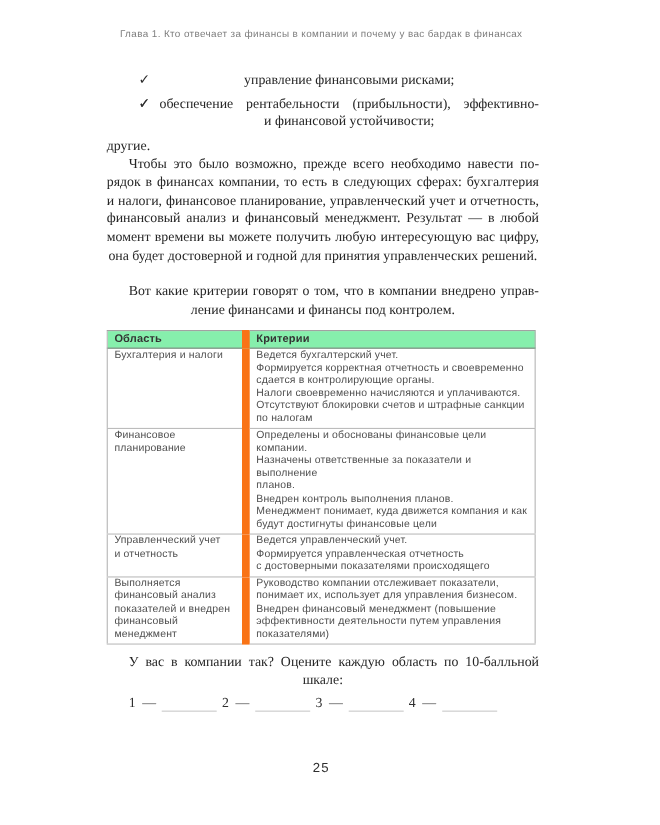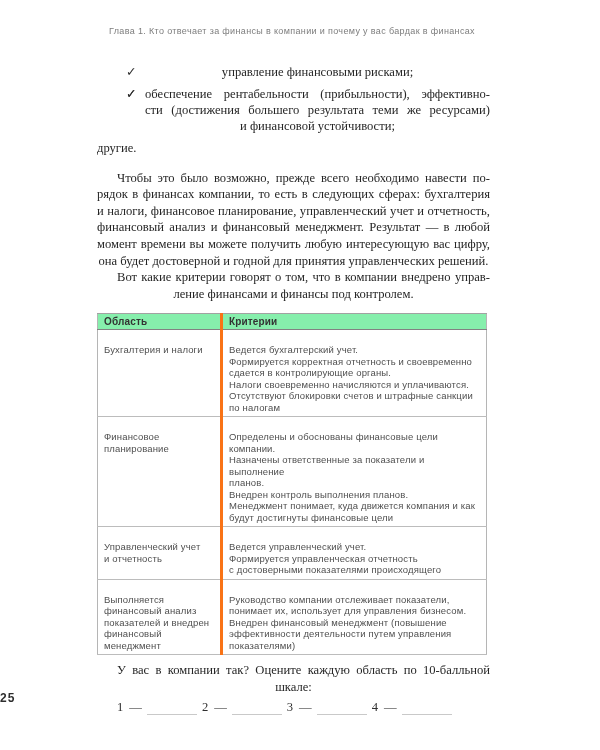--- a/index.html
+++ b/index.html
@@ -18,61 +18,61 @@
   .checklist { margin-top:65px; }
   .check-item {
     position:relative; padding-left:48px; margin-bottom:6px;
     font-size:12.6px; line-height:15.9px;
   }
   .check-glyph { position:absolute; left:29px; top:0; color:#2e2e2e; }
   .check-trailing { font-size:12.6px; line-height:15.9px; margin-top:1px; }
 
   
   .para { font-size:12.6px; line-height:16.6px; }
-  .para-1 { margin-top:13px; }
-  .para-2 { margin-top:0; }
+  .para-1 { }
+  .para-2 { margin-top:16px; }
   .para-3 { margin-top:7px; }
   .line { text-align:center; }
   .line.j { text-align:justify; text-align-last:justify; }
   .line.first { text-indent:20px; }
 
   
   .crit-table {
     margin-top:11px; width:390px; border-collapse:collapse;
     font-family:"Liberation Sans", sans-serif; font-size:9.5px;
     line-height:11.5px; color:#4f4f4f; letter-spacing:0.15px;
   }
   .crit-table th {
     background:#86efac; color:#333333; font-weight:bold; font-size:10px;
     text-align:left; padding:2px 6px; line-height:11px;
     border-top:1px solid #a2a2a2; border-bottom:1px solid #828282;
   }
-  .crit-table th + th, .crit-table td + td { border-left:3px solid #f97316; }
+  .crit-table th + th, .crit-table td + td { border-left:7px solid #f97316; }
   .crit-table td {
     border-bottom:1px solid #bcbcbc; vertical-align:top;
-    padding:14px 6px 3px 6px; white-space:pre-line;
+    padding:0 6px 3px 6px; white-space:pre-line;
   }
   .crit-table { border:1px solid #b5b5b5; }
   .col-area { width:110px; }
 
   
   .scale {
     margin-top:5px; margin-left:20px; display:flex; align-items:flex-end;
     font-size:12.6px; color:#2e2e2e;
   }
   .scale-item { display:flex; align-items:flex-end; margin-right:5px; }
   .scale-dash { margin:0 5px 0 6px; color:#4a4a4a; }
   .scale-blank {
     display:inline-block; width:50px; height:13px;
     border-bottom:1px solid #c9c9c9;
   }
 
   .page-number {
-    position:absolute; top:691px; left:0; right:0; 
-    font-family:"Liberation Sans", sans-serif; font-weight:bold;
+    position:absolute; top:691px; left:0; right:0; text-align:center;
+    font-family:"Liberation Sans", sans-serif; font-weight:normal;
     font-size:12px; color:#2e2e2e; letter-spacing:1px;
   }
 </style>
 </head>
 <body>
 
 <div class="page">
   <div class="running-head">Глава 1. Кто отвечает за финансы в компании и почему у вас бардак в финансах</div>
 
   <div class="content">
@@ -83,21 +83,20 @@
             <div class="line">управление финансовыми рисками;</div>
           </div>
         </div>
         <div class="check-item">
           <span class="check-glyph">✓</span>
         </div>
         <div class="check-item">
           <span class="check-glyph">✓</span>
           <div class="check-text">
             <div class="line j">обеспечение рентабельности (прибыльности), эффективно-</div>
-            <div class="line j">сти (достижения большего результата теми же ресурсами)</div>
             <div class="line">и финансовой устойчивости;</div>
           </div>
         </div>
       </div>
     <div class="check-trailing">другие.</div>
 
     <div class="para para-1" id="p1">
         <div class="line j first">Чтобы это было возможно, прежде всего необходимо навести по-</div>
         <div class="line j">рядок в финансах компании, то есть в следующих сферах: бухгалтерия</div>
         <div class="line j">и налоги, финансовое планирование, управленческий учет и отчетность,</div>

